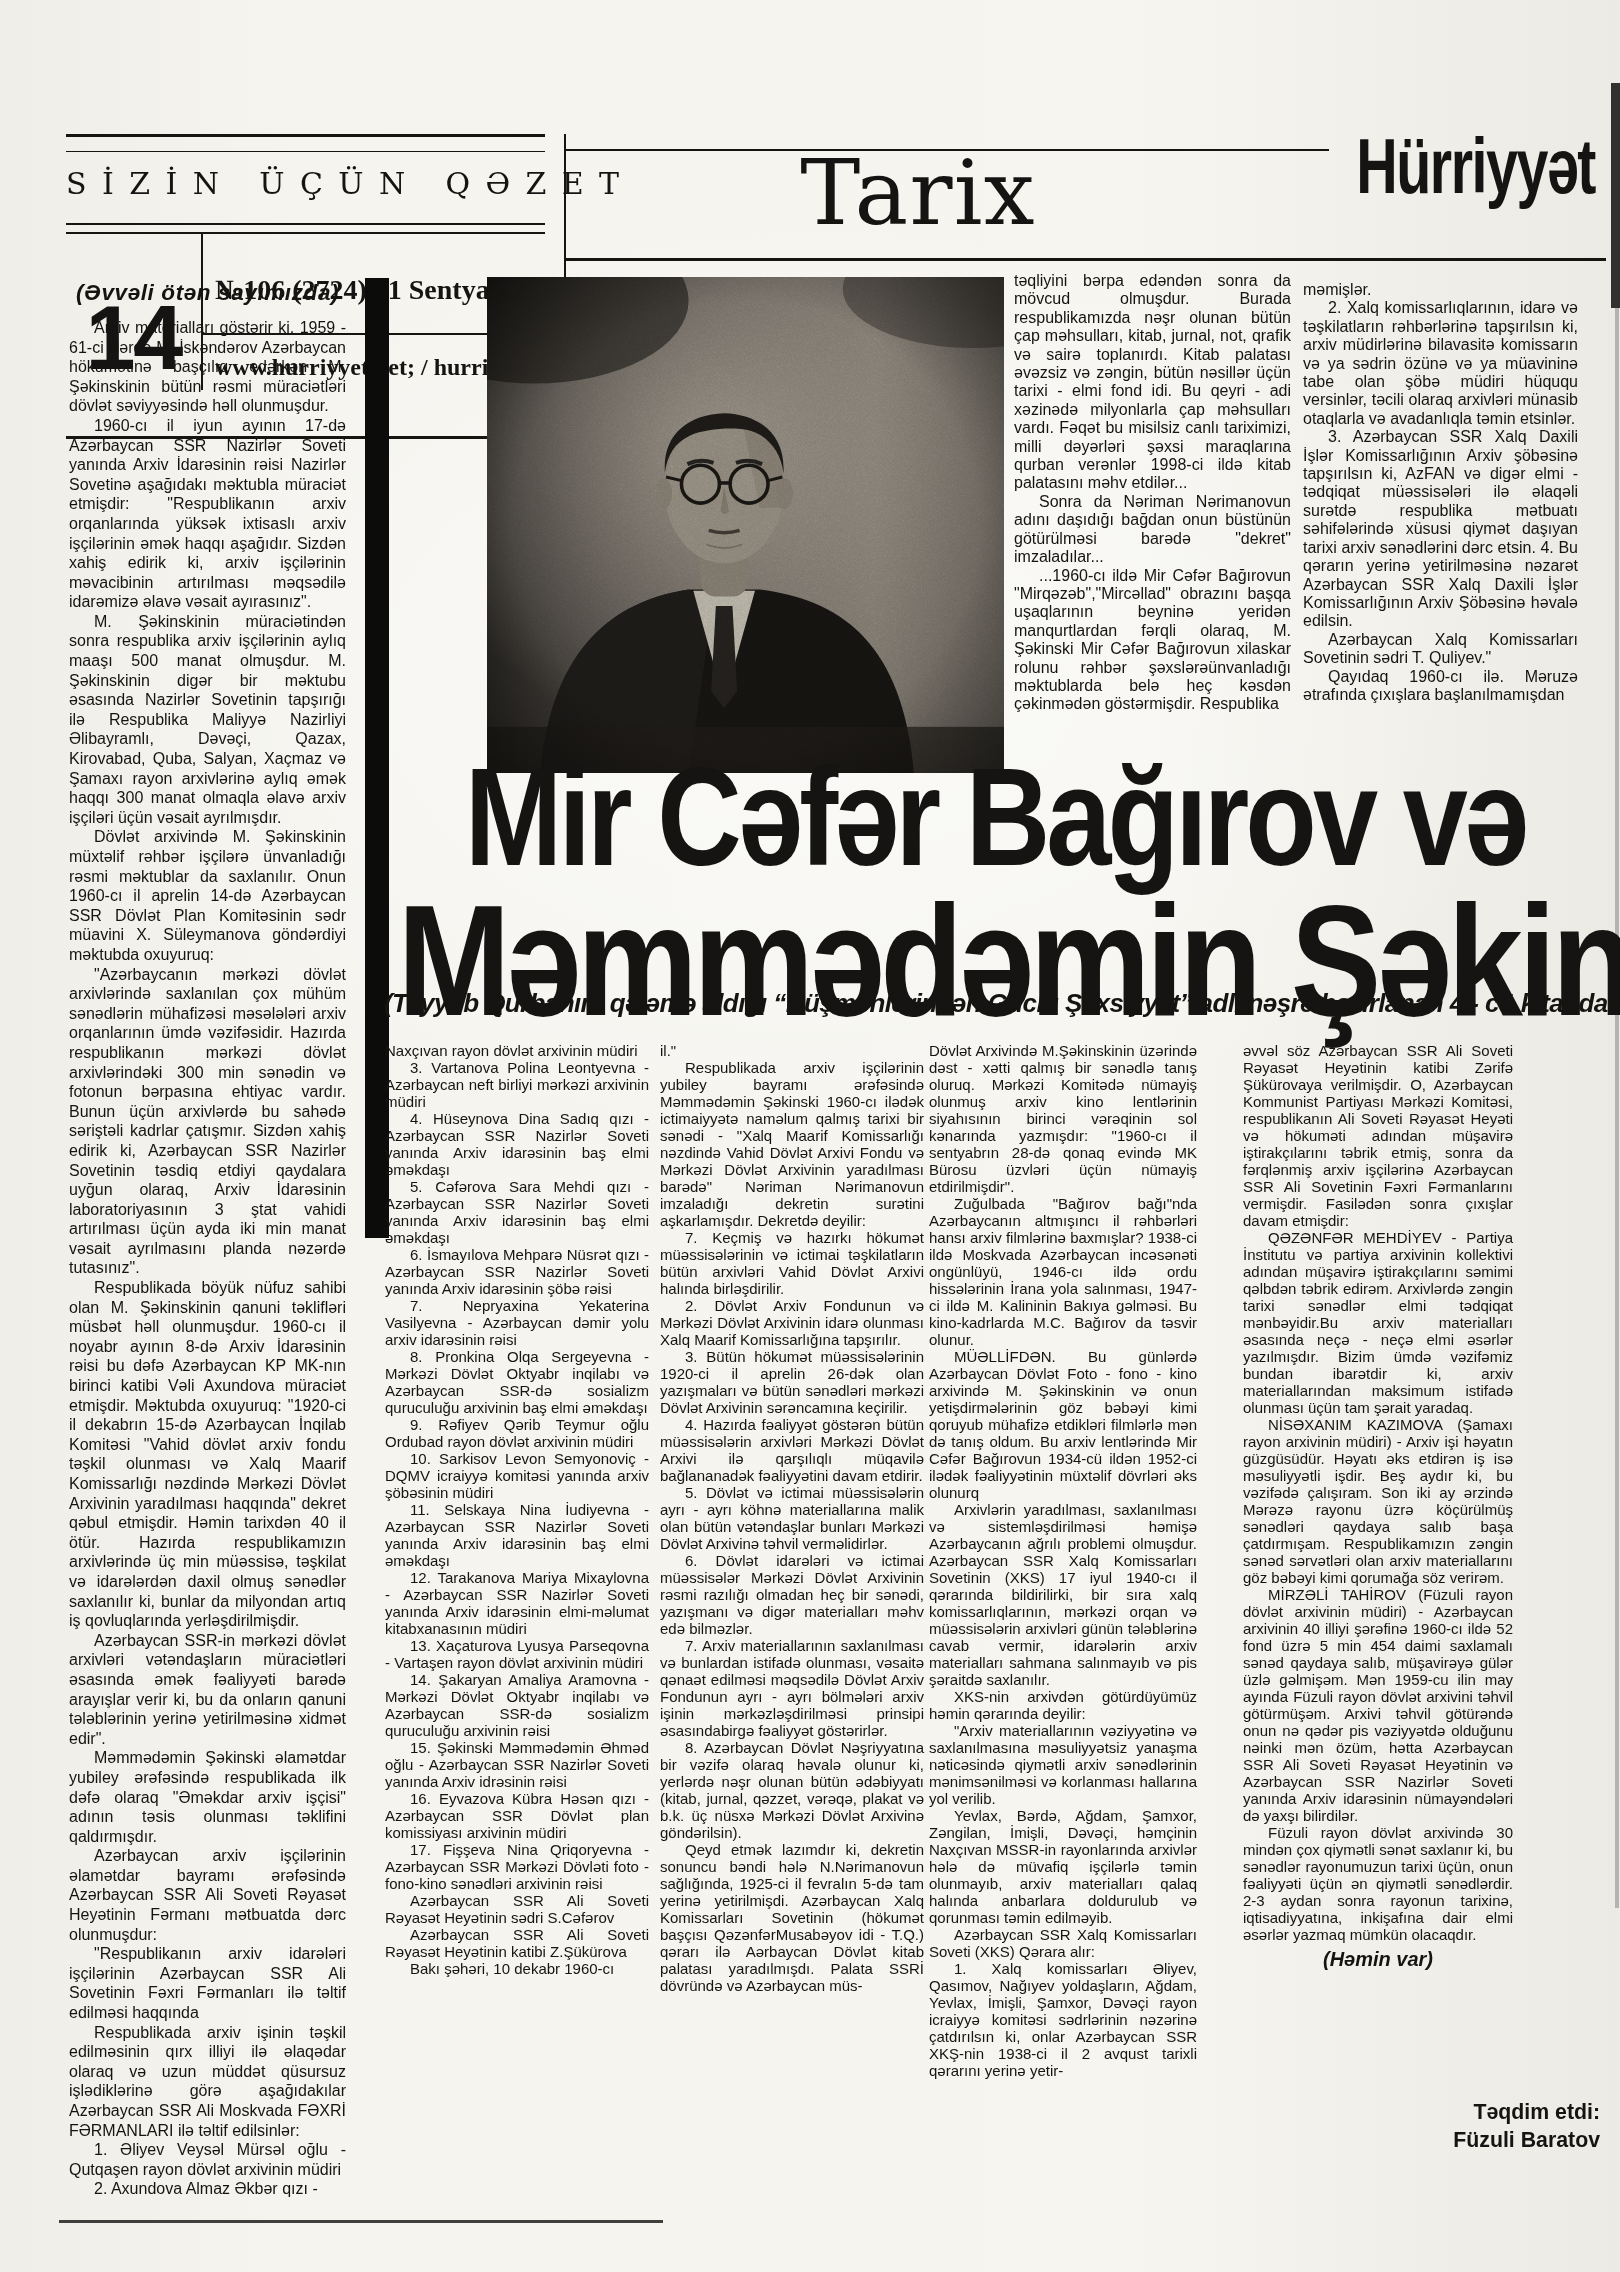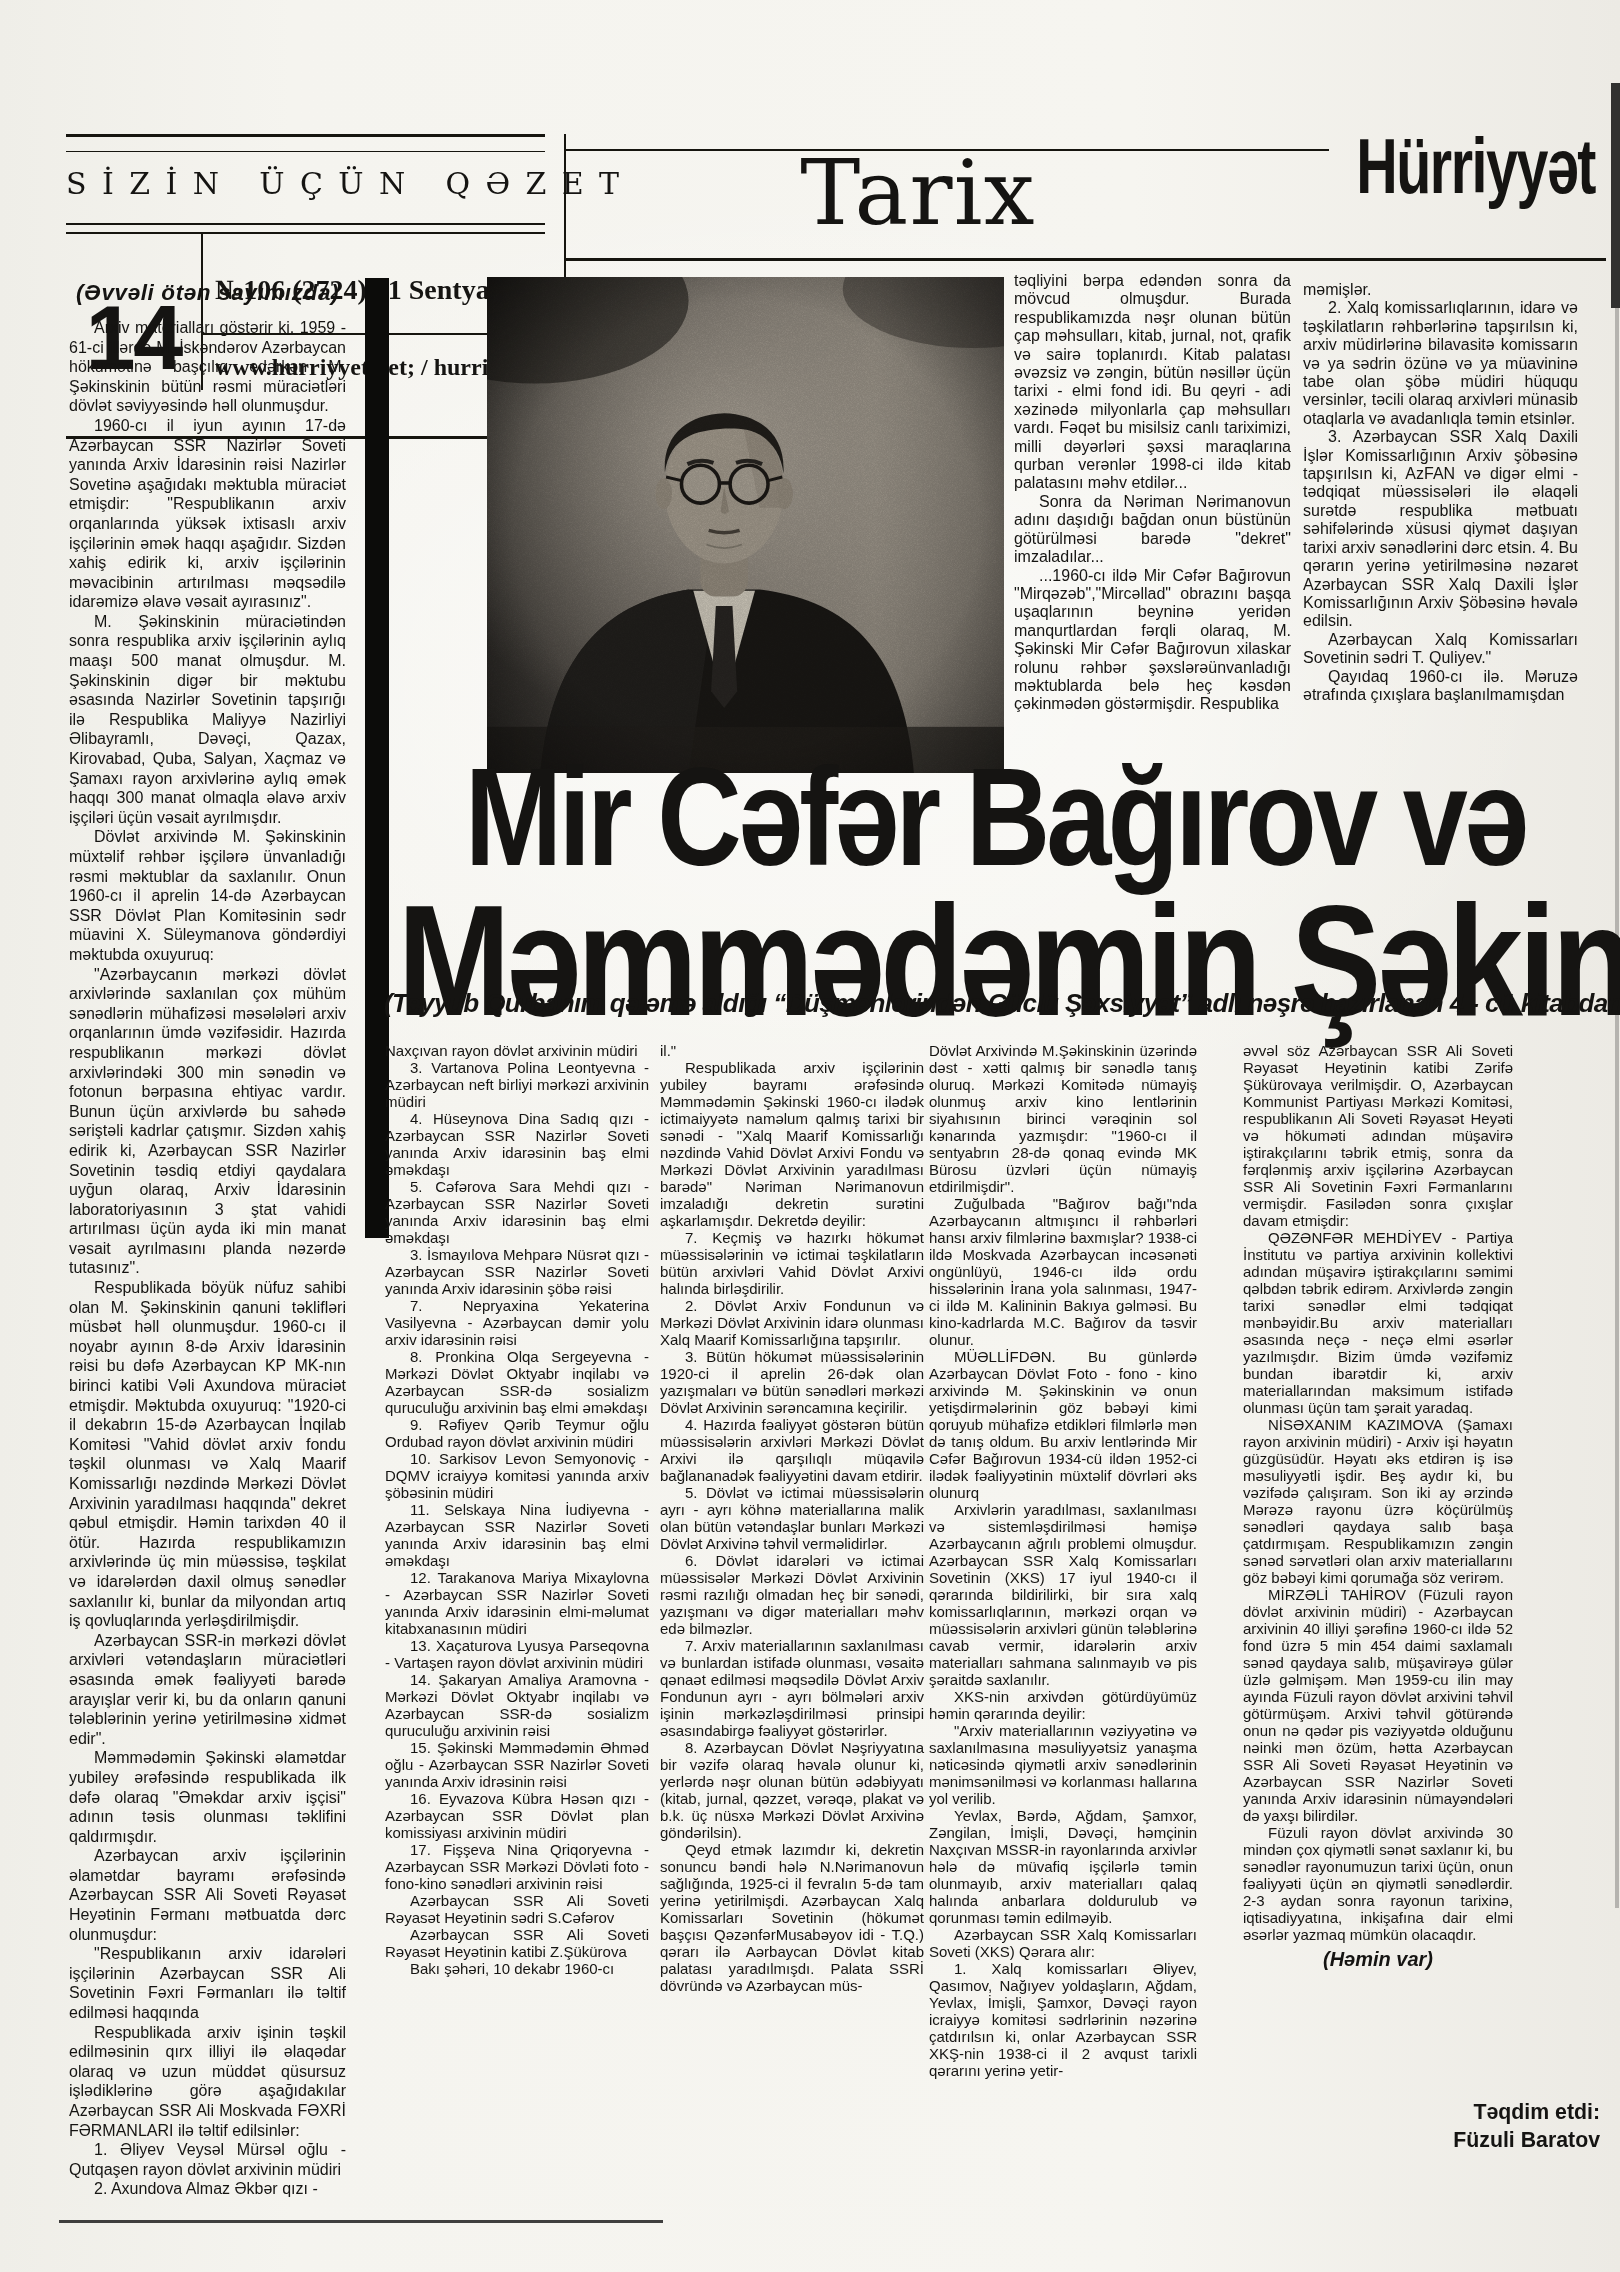--- a/index.html
+++ b/index.html
@@ -229,21 +229,21 @@
     <div class="hl1">Mir Cəfər Bağırov və</div>
     <div class="hl2">Məmmədəmin Şəkinski</div>
   </div>
   <div class="subhead">(Teyyub Qurbanım qələmə aldığı “Düşmənlərindən Güclü Şəxsiyyət” adlı nəşrə hazırlanan 4 - cü kitabdan)</div>
 
   <div class="col bodycol" id="bc1">
       <p class="ni">Naxçıvan rayon dövlət arxivinin müdiri</p>
       <p>3. Vartanova Polina Leontyevna - Azərbaycan neft birliyi mərkəzi arxivinin müdiri</p>
       <p>4. Hüseynova Dina Sadıq qızı - Azərbaycan SSR Nazirlər Soveti yanında Arxiv idarəsinin baş elmi əməkdaşı</p>
       <p>5. Cəfərova Sara Mehdi qızı - Azərbaycan SSR Nazirlər Soveti yanında Arxiv idarəsinin baş elmi əməkdaşı</p>
-      <p>3. İsmayılova Mehparə Nüsrət qızı - Azərbaycan SSR Nazirlər Soveti yanında Arxiv idarəsinin şöbə rəisi</p>
+      <p>6. İsmayılova Mehparə Nüsrət qızı - Azərbaycan SSR Nazirlər Soveti yanında Arxiv idarəsinin şöbə rəisi</p>
       <p>7. Nepryaxina Yekaterina Vasilyevna - Azərbaycan dəmir yolu arxiv idarəsinin rəisi</p>
       <p>8. Pronkina Olqa Sergeyevna - Mərkəzi Dövlət Oktyabr inqilabı və Azərbaycan SSR-də sosializm quruculuğu arxivinin baş elmi əməkdaşı</p>
       <p>9. Rəfiyev Qərib Teymur oğlu Ordubad rayon dövlət arxivinin müdiri</p>
       <p>10. Sarkisov Levon Semyonoviç - DQMV icraiyyə komitəsi yanında arxiv şöbəsinin müdiri</p>
       <p>11. Selskaya Nina İudiyevna - Azərbaycan SSR Nazirlər Soveti yanında Arxiv idarəsinin baş elmi əməkdaşı</p>
       <p>12. Tarakanova Mariya Mixaylovna - Azərbaycan SSR Nazirlər Soveti yanında Arxiv idarəsinin elmi-məlumat kitabxanasının müdiri</p>
       <p>13. Xaçaturova Lyusya Parseqovna - Vartaşen rayon dövlət arxivinin müdiri</p>
       <p>14. Şakaryan Amaliya Aramovna - Mərkəzi Dövlət Oktyabr inqilabı və Azərbaycan SSR-də sosializm quruculuğu arxivinin rəisi</p>
       <p>15. Şəkinski Məmmədəmin Əhməd oğlu - Azərbaycan SSR Nazirlər Soveti yanında Arxiv idrəsinin rəisi</p>
       <p>16. Eyvazova Kübra Həsən qızı - Azərbaycan SSR Dövlət plan komissiyası arxivinin müdiri</p>

